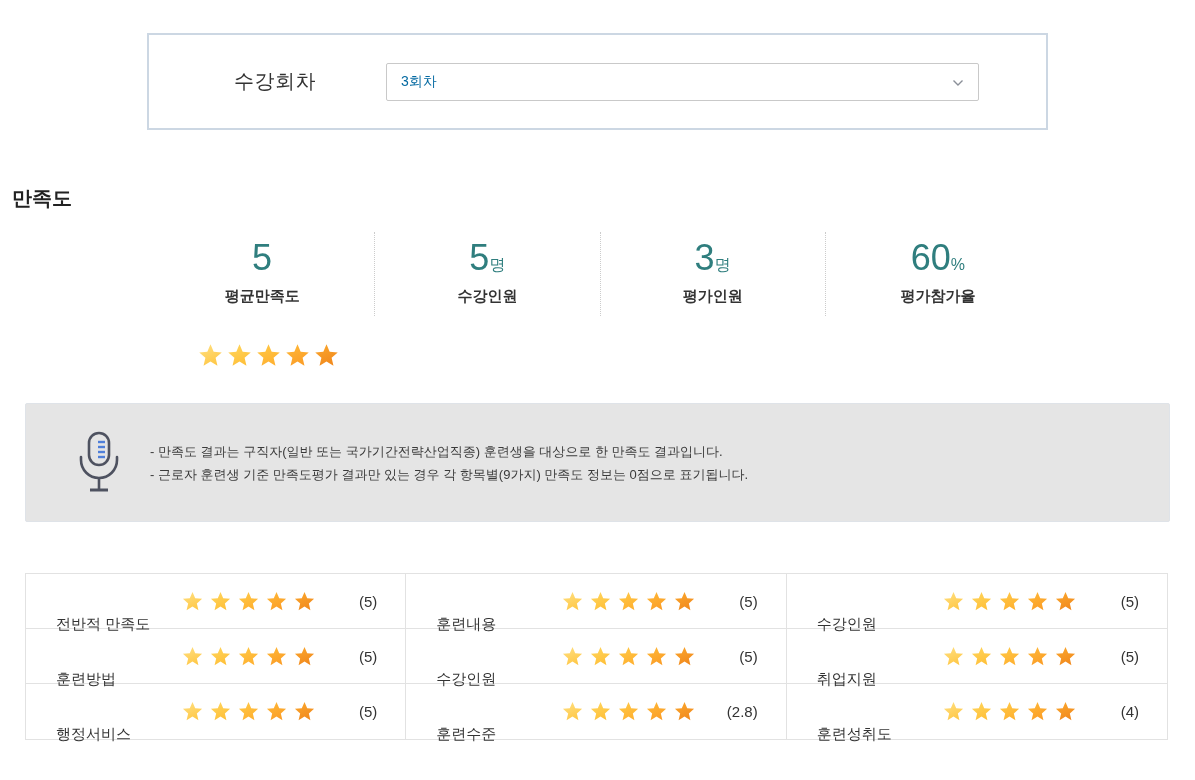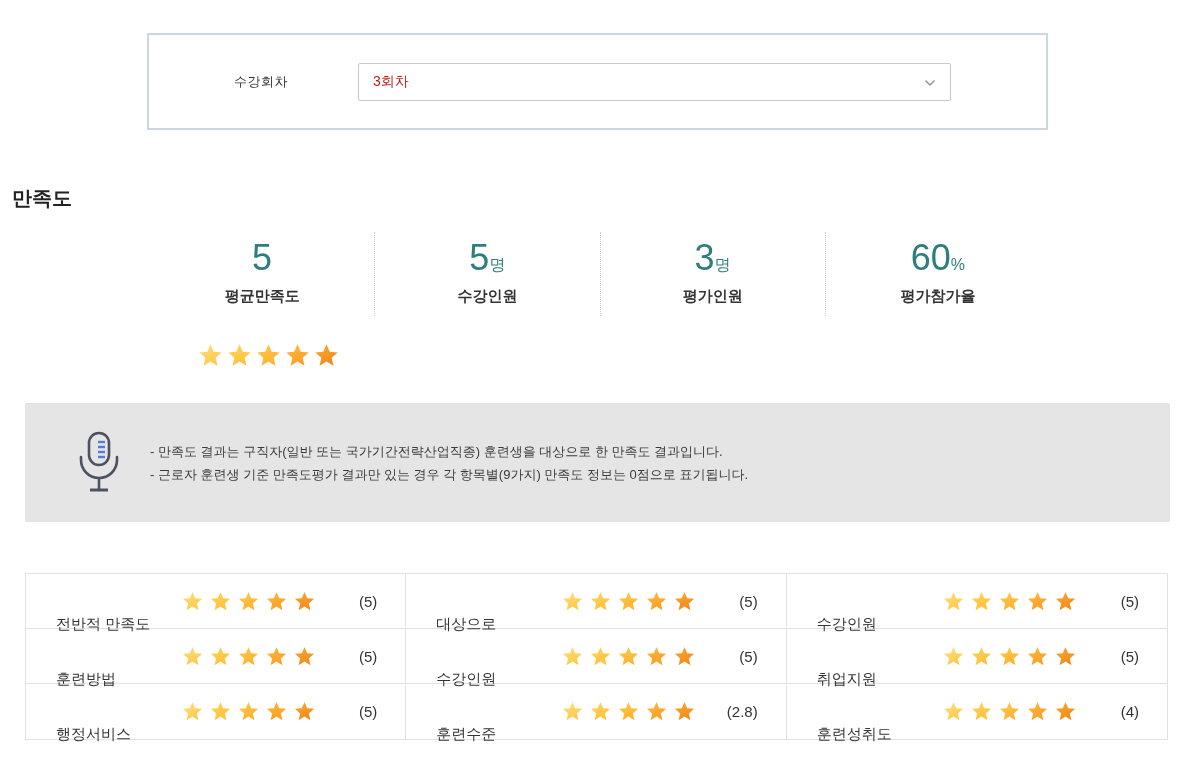--- a/index.html
+++ b/index.html
@@ -3,24 +3,24 @@
 <meta charset="utf-8">
 <style>
   * { margin:0; padding:0; box-sizing:border-box; }
   html,body { width:1195px; height:780px; background:#fff;
     font-family:"Liberation Sans","DejaVu Sans",sans-serif; color:#333; }
   .stage { position:relative; width:1195px; height:780px; overflow:hidden; background:#fff; }
 
   
   .selector-box { position:absolute; left:147px; top:33px; width:901px; height:97px;
     border:2px solid #ccd7e3; background:#fff; display:flex; align-items:center; padding-left:85px; }
-  .selector-label { font-size:13px; font-weight:500; color:#333; margin-right:70px; letter-spacing:0.5px; }
+  .selector-label { font-size:20px; font-weight:500; color:#333; margin-right:70px; letter-spacing:0.5px; }
   .select { width:593px; height:38px; border:1px solid #c9c9c9; border-radius:2px; background:#fff;
     display:flex; align-items:center; justify-content:space-between; padding:0 14px; cursor:pointer; }
-  .select-value { font-size:14px; color:#b91c1c; }
+  .select-value { font-size:14px; color:#0369a1; }
 
   
   .section-title { position:absolute; left:12px; top:185px; font-size:20px; font-weight:bold; color:#222; }
 
   
   .stats { position:absolute; left:150px; top:232px; width:900px; display:flex; }
   .stat { flex:1; text-align:center; padding:6px 0 10px; }
   .stat + .stat { border-left:1px dotted #ccc; }
   .stat-number { font-size:36px; color:#2f7e7e; line-height:1.1; }
   .stat-number .unit { font-size:16px; }
@@ -198,21 +198,21 @@
                 <stop offset="0" stop-color="#fba92e"></stop>
                 <stop offset="1" stop-color="#f28b1e"></stop>
               </linearGradient>
             </defs>
             <path d="M12 17.27L18.18 21l-1.64-7.03L22 9.24l-7.19-.61L12 2 9.19 8.63 2 9.24l5.46 4.73L5.82 21z" fill="url(#sg9)"></path>
           </svg>
         </span>
         <span class="cell-value">(5)</span>
       </div>
       <div class="cell">
-        <span class="cell-label">대상으로</span>
+        <span class="cell-label">훈련내용</span>
         <span class="cell-stars">
           <svg width="23" height="23" viewBox="0 0 24 24">
             <defs>
               <linearGradient id="sg10" x1="0" y1="0" x2="0.45" y2="1">
                 <stop offset="0" stop-color="#ffe082"></stop>
                 <stop offset="1" stop-color="#ffc94a"></stop>
               </linearGradient>
             </defs>
             <path d="M12 17.27L18.18 21l-1.64-7.03L22 9.24l-7.19-.61L12 2 9.19 8.63 2 9.24l5.46 4.73L5.82 21z" fill="url(#sg10)"></path>
           </svg>

